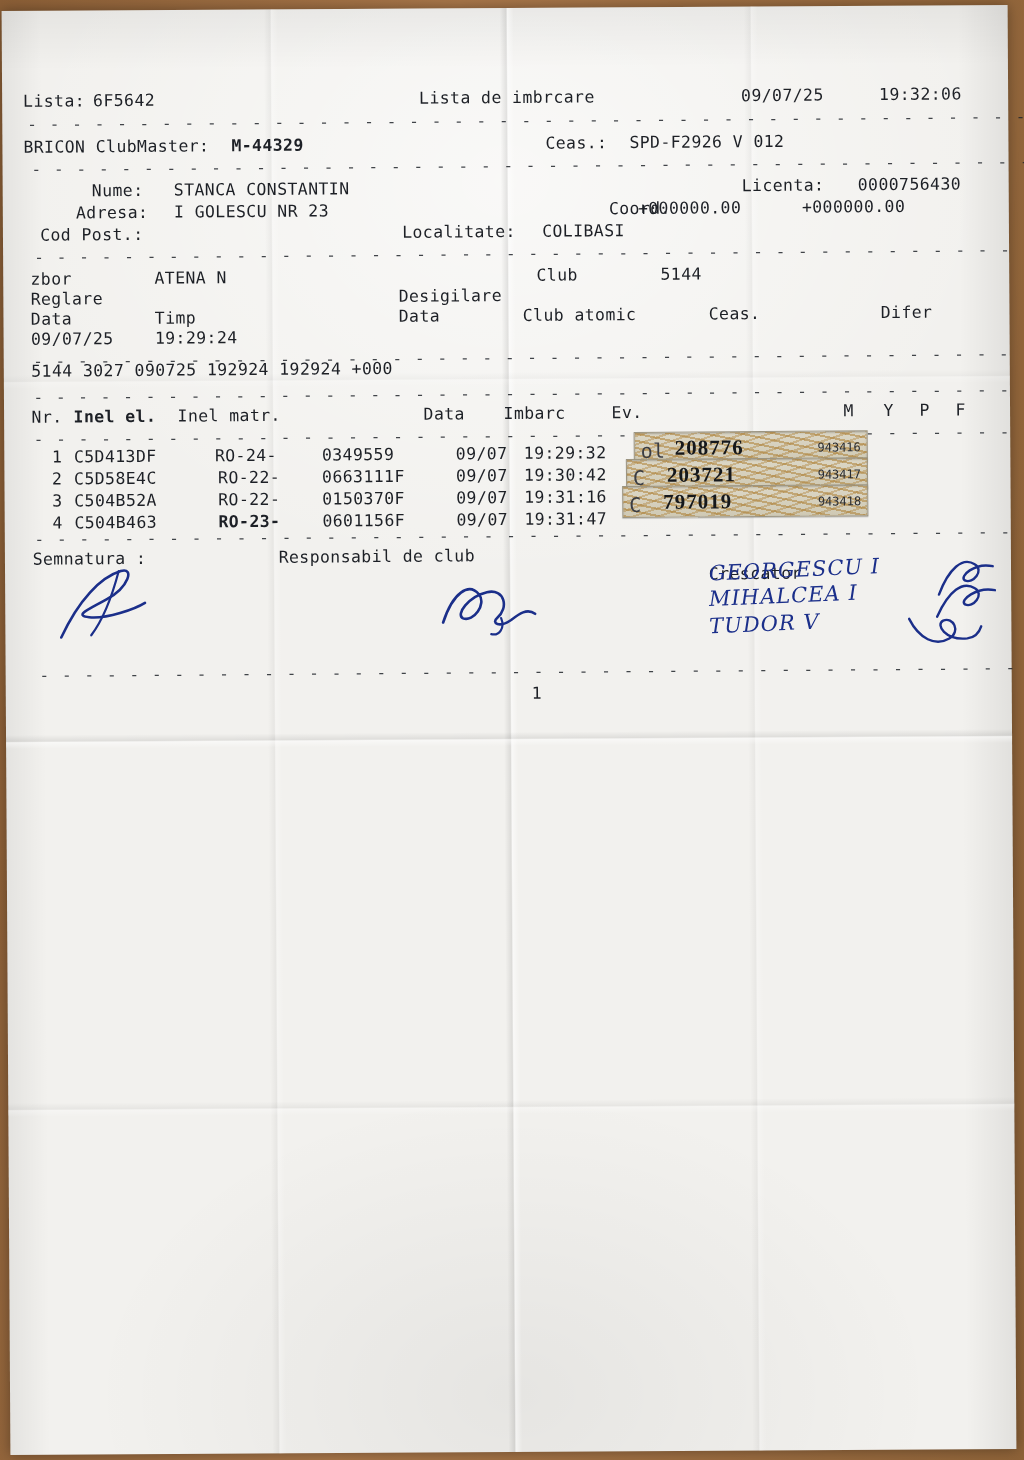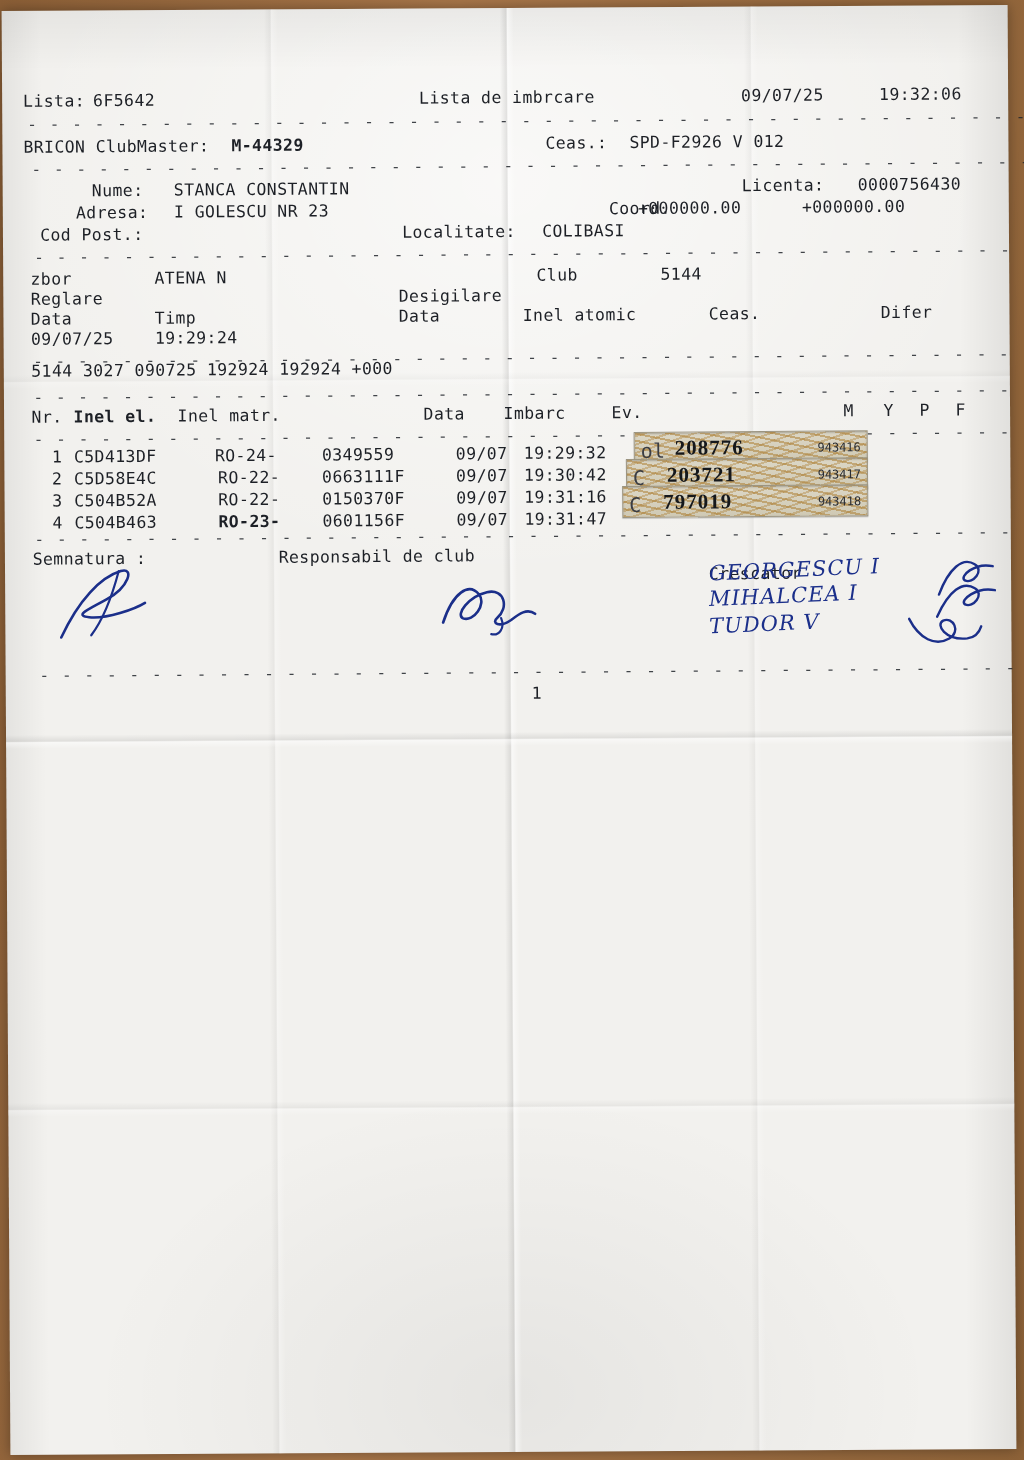--- a/index.html
+++ b/index.html
@@ -174,21 +174,21 @@
       <div class="t" style="left:152px; top:258px;">ATENA N</div>
       <div class="t" style="left:534px; top:258px;">Club</div>
       <div class="t" style="left:658px; top:258px;">5144</div>
 
       <div class="t" style="left:28px; top:278px;">Reglare</div>
       <div class="t" style="left:396px; top:278px;">Desigilare</div>
 
       <div class="t" style="left:28px; top:298px;">Data</div>
       <div class="t" style="left:152px; top:298px;">Timp</div>
       <div class="t" style="left:396px; top:298px;">Data</div>
-      <div class="t" style="left:520px; top:298px;">Inel atomic</div>
+      <div class="t" style="left:520px; top:298px;">Club atomic</div>
       <div class="t" style="left:706px; top:298px;">Ceas.</div>
       <div class="t" style="left:878px; top:298px;">Difer</div>
 
       <div class="t" style="left:28px; top:318px;">09/07/25</div>
       <div class="t" style="left:152px; top:318px;">19:29:24</div>
 
       <div class="dash" style="left:30px; top:340px;">- - - - - - - - - - - - - - - - - - - - - - - - - - - - - - - - - - - - - - - - - - - - - - - - -</div>
 
       <div class="t" style="left:28px; top:350px;">5144 3027 090725 192924 192924 +000</div>
 

